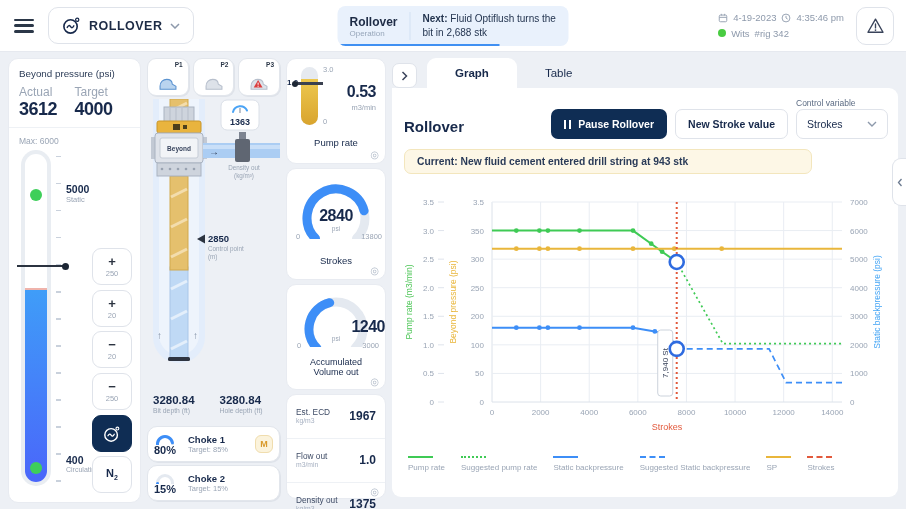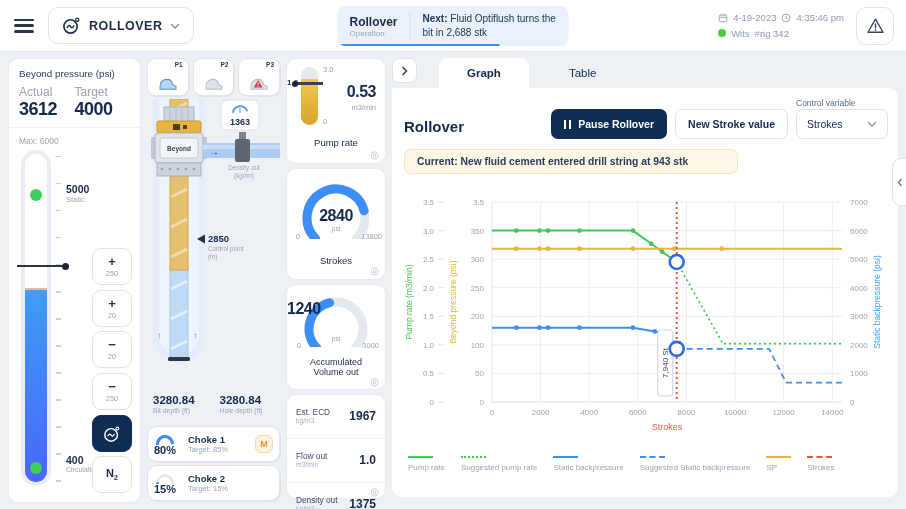--- a/index.html
+++ b/index.html
@@ -89,34 +89,34 @@
   .stat-rows{display:flex;flex-direction:column;height:100%;}
   .stat-row{flex:1;display:flex;align-items:center;padding:12px 9px;border-bottom:1px solid #eef1f5;}
   .stat-row:last-child{border-bottom:none;}
   .stat-l{line-height:1.25;}
   .stat-name{font-size:8.3px;color:#3f4c66;}
   .stat-unit{font-size:6.8px;color:#a7b1c2;}
   .stat-val{margin-left:auto;font-size:12px;font-weight:bold;color:#17294b;}
 
   
   .main{flex:1;min-width:0;display:flex;flex-direction:column;}
-  .tabbar{display:flex;align-items:flex-start;height:30px;gap:12px;}
+  .tabbar{display:flex;align-items:flex-end;height:30px;}
   .expand-btn{width:25px;height:25px;border:1px solid #dfe3ea;background:#fff;border-radius:7px;display:flex;align-items:center;justify-content:center;margin-right:10px;cursor:pointer;}
   .tab{padding:0 28px;height:30px;display:flex;align-items:center;font-size:11.5px;color:#17294b;cursor:pointer;}
   .tab.active{background:#fff;border-radius:9px 9px 0 0;font-weight:bold;}
   .panel{background:#fff;flex:1;border-radius:0 9px 9px 9px;padding:8px 10px 6px 12px;position:relative;}
   .panel-head{display:flex;align-items:flex-end;margin-top:2px;}
   .panel-title{font-size:15px;font-weight:bold;color:#17294b;margin-bottom:4px;}
   .head-actions{margin-left:auto;display:flex;gap:8px;align-items:flex-end;}
   .btn-dark{background:#0f2d54;color:#fff;border:none;border-radius:7px;height:30px;padding:0 13px;font-size:10.5px;font-weight:bold;display:flex;align-items:center;gap:7px;cursor:pointer;font-family:inherit;}
   .btn-light{background:#fff;border:1px solid #dfe3ea;border-radius:7px;height:30px;padding:0 12px;font-size:10.5px;font-weight:bold;color:#17294b;display:flex;align-items:center;cursor:pointer;font-family:inherit;}
   .control-group{display:flex;flex-direction:column;gap:1px;}
   .control-label{font-size:8.5px;color:#5b6b83;}
   .select{border:1px solid #dfe3ea;border-radius:7px;height:30px;width:92px;display:flex;align-items:center;justify-content:space-between;padding:0 10px;font-size:10.5px;color:#17294b;background:#fff;cursor:pointer;}
-  .banner{margin-top:10px;background:#fdf7e6;border:1px solid #f3e6bd;border-radius:7px;height:25px;display:flex;align-items:center;padding:0 12px;font-size:10.3px;font-weight:bold;color:#2a3b58;width:334px;}
+  .banner{margin-top:10px;background:#fdf7e6;border:1px solid #f3e6bd;border-radius:7px;height:25px;display:flex;align-items:center;padding:0 12px;font-size:10.3px;font-weight:bold;color:#2a3b58;width:408px;}
   .chart-wrap{margin-top:16px;}
   .legend{display:flex;gap:16px;margin-top:16px;padding-left:4px;}
   .legend-item{display:flex;flex-direction:column;gap:5px;}
   .sw{width:25px;height:0;}
   .legend-label{font-size:8px;color:#9aa5b5;white-space:nowrap;}
   .collapse-tab{position:absolute;right:0;top:158px;width:14px;height:48px;background:#fff;border:1px solid #dfe3ea;border-right:none;border-radius:9px 0 0 9px;display:flex;align-items:center;justify-content:center;color:#6b7a90;font-size:9px;cursor:pointer;z-index:6;}
   .pauseico{display:flex;gap:2.5px;}
   .pauseico div{width:2.5px;height:9px;background:#fff;}
 </style>
 </head>
@@ -396,21 +396,21 @@
       <div class="abs tiny-gray" style="right:3px;top:63px;">13800</div>
       <div class="abs g-label" style="top:86px;">Strokes</div>
       <div class="abs target-ico" style="right:6px;bottom:3px;">◎</div>
     </div>
 
     <div class="g-card" style="height:106px;">
       <svg class="arcg abs" style="left:4px;top:4px;" width="90" height="58">
           <path d="M25.90811690796322 59.09188309203678 A27 27 0 1 1 64.09188309203681 59.09188309203676" fill="none" stroke="#e4e9f0" stroke-width="9" stroke-linecap="round"></path>
           <path d="M25.90811690796322 59.09188309203678 A27 27 0 0 1 38.69697517589056 13.746012149262729" fill="none" stroke="#3d8ef7" stroke-width="9" stroke-linecap="round"></path>
         </svg>
-      <div class="abs big-val" style="top:15px;width:100%;text-align:left;">1240</div>
+      <div class="abs big-val" style="top:33px;width:100%;text-align:right;">1240</div>
       <div class="abs tiny-gray" style="top:50px;width:100%;text-align:center;font-size:6.5px;">psi</div>
       <div class="abs tiny-gray" style="left:10px;top:56px;">0</div>
       <div class="abs tiny-gray" style="right:6px;top:56px;">3000</div>
       <div class="abs g-label" style="top:72px;font-size:9px;">Accumulated</div>
       <div class="abs g-label" style="top:82px;font-size:9px;">Volume out</div>
       <div class="abs target-ico" style="right:6px;bottom:2px;">◎</div>
     </div>
 
     <div class="g-card" style="height:105px;">
       <div class="stat-rows">

